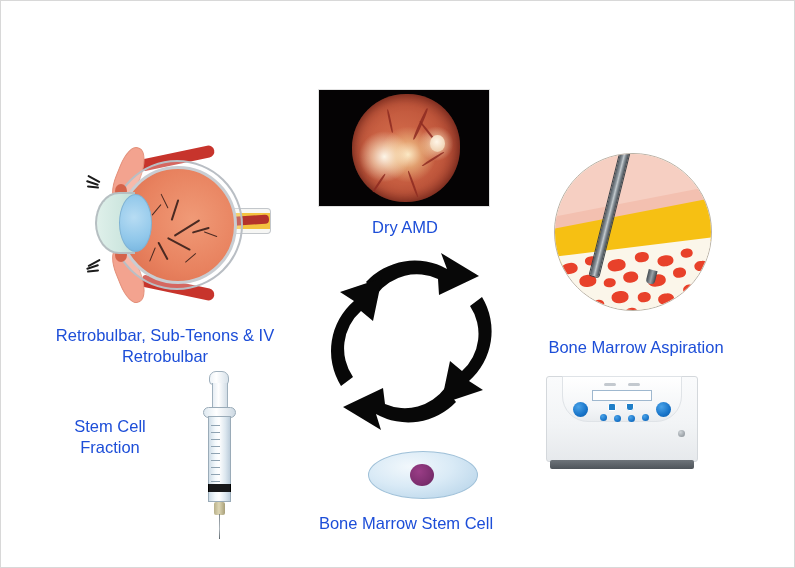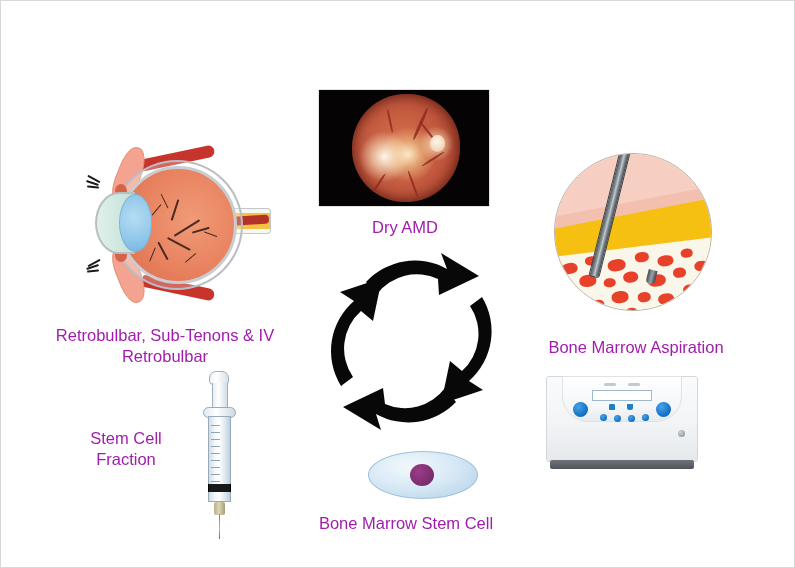--- a/index.html
+++ b/index.html
@@ -30,21 +30,21 @@
     font-size: 26px;
     font-style: italic;
     color: #1f7fb5;
     letter-spacing: 0.2px;
     white-space: nowrap;
   }
 
   
   .caption {
     font-size: 16.5px;
-    color: #a21caf;
+    color: #1d4ed8;
     text-align: center;
     line-height: 1.28;
   }
 
   
   #fundus-photo {
     left: 317px;
     top: 88px;
     width: 172px;
     height: 118px;
@@ -372,21 +372,21 @@
   #stemcell-nucleus {
     left: 42px; top: 13px;
     width: 24px; height: 22px;
     border-radius: 50%;
     background: radial-gradient(circle at 38% 34%, #9a3d86 0%, #7e2f70 60%, #632459 100%);
   }
 
   
   #caption-dry-amd   { left: 329px; top: 216px; width: 150px; }
   #caption-eye       { left: 14px;  top: 324px; width: 300px; }
-  #caption-syringe   { left: 60px;  top: 415px; width: 130px; margin-top: 12px; }
+  #caption-syringe   { left: 44px;  top: 415px; width: 130px; }
   #caption-marrow    { left: 522px; top: 328px; width: 226px; margin-top: 8px; }
   #caption-separator { left: 518px; top: 482px; width: 226px; }
   #caption-stemcell  { left: 287px; top: 512px; width: 236px; }
 </style>
 </head>
 <body>
 
 <div id="slide">
 
 

